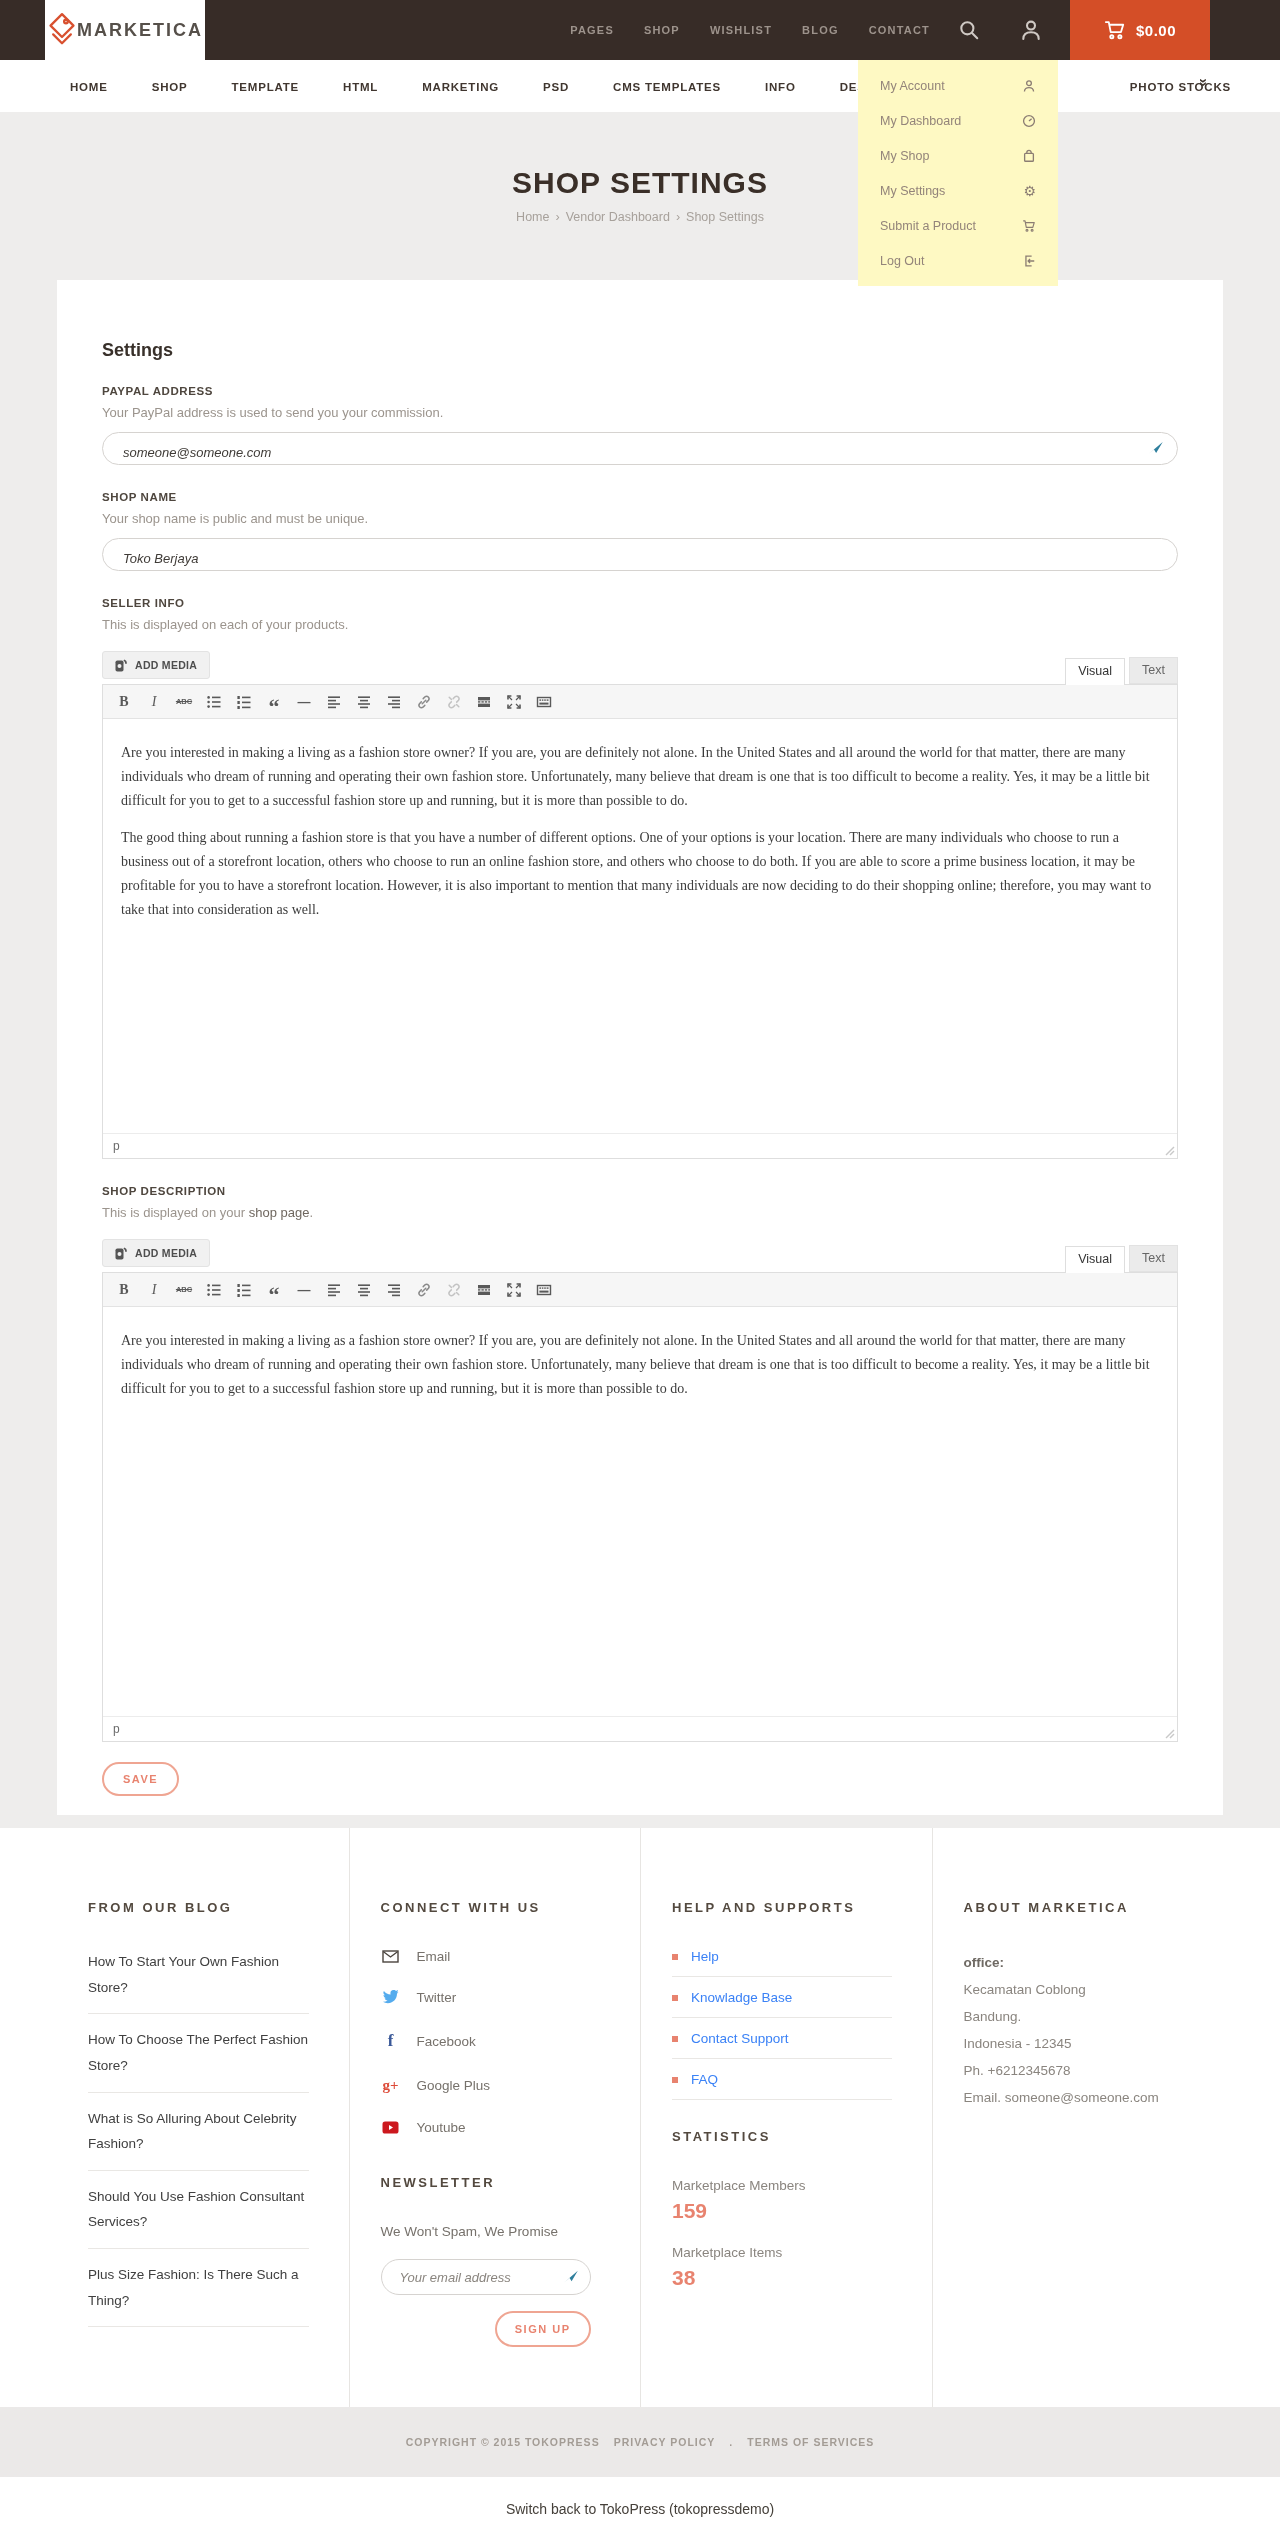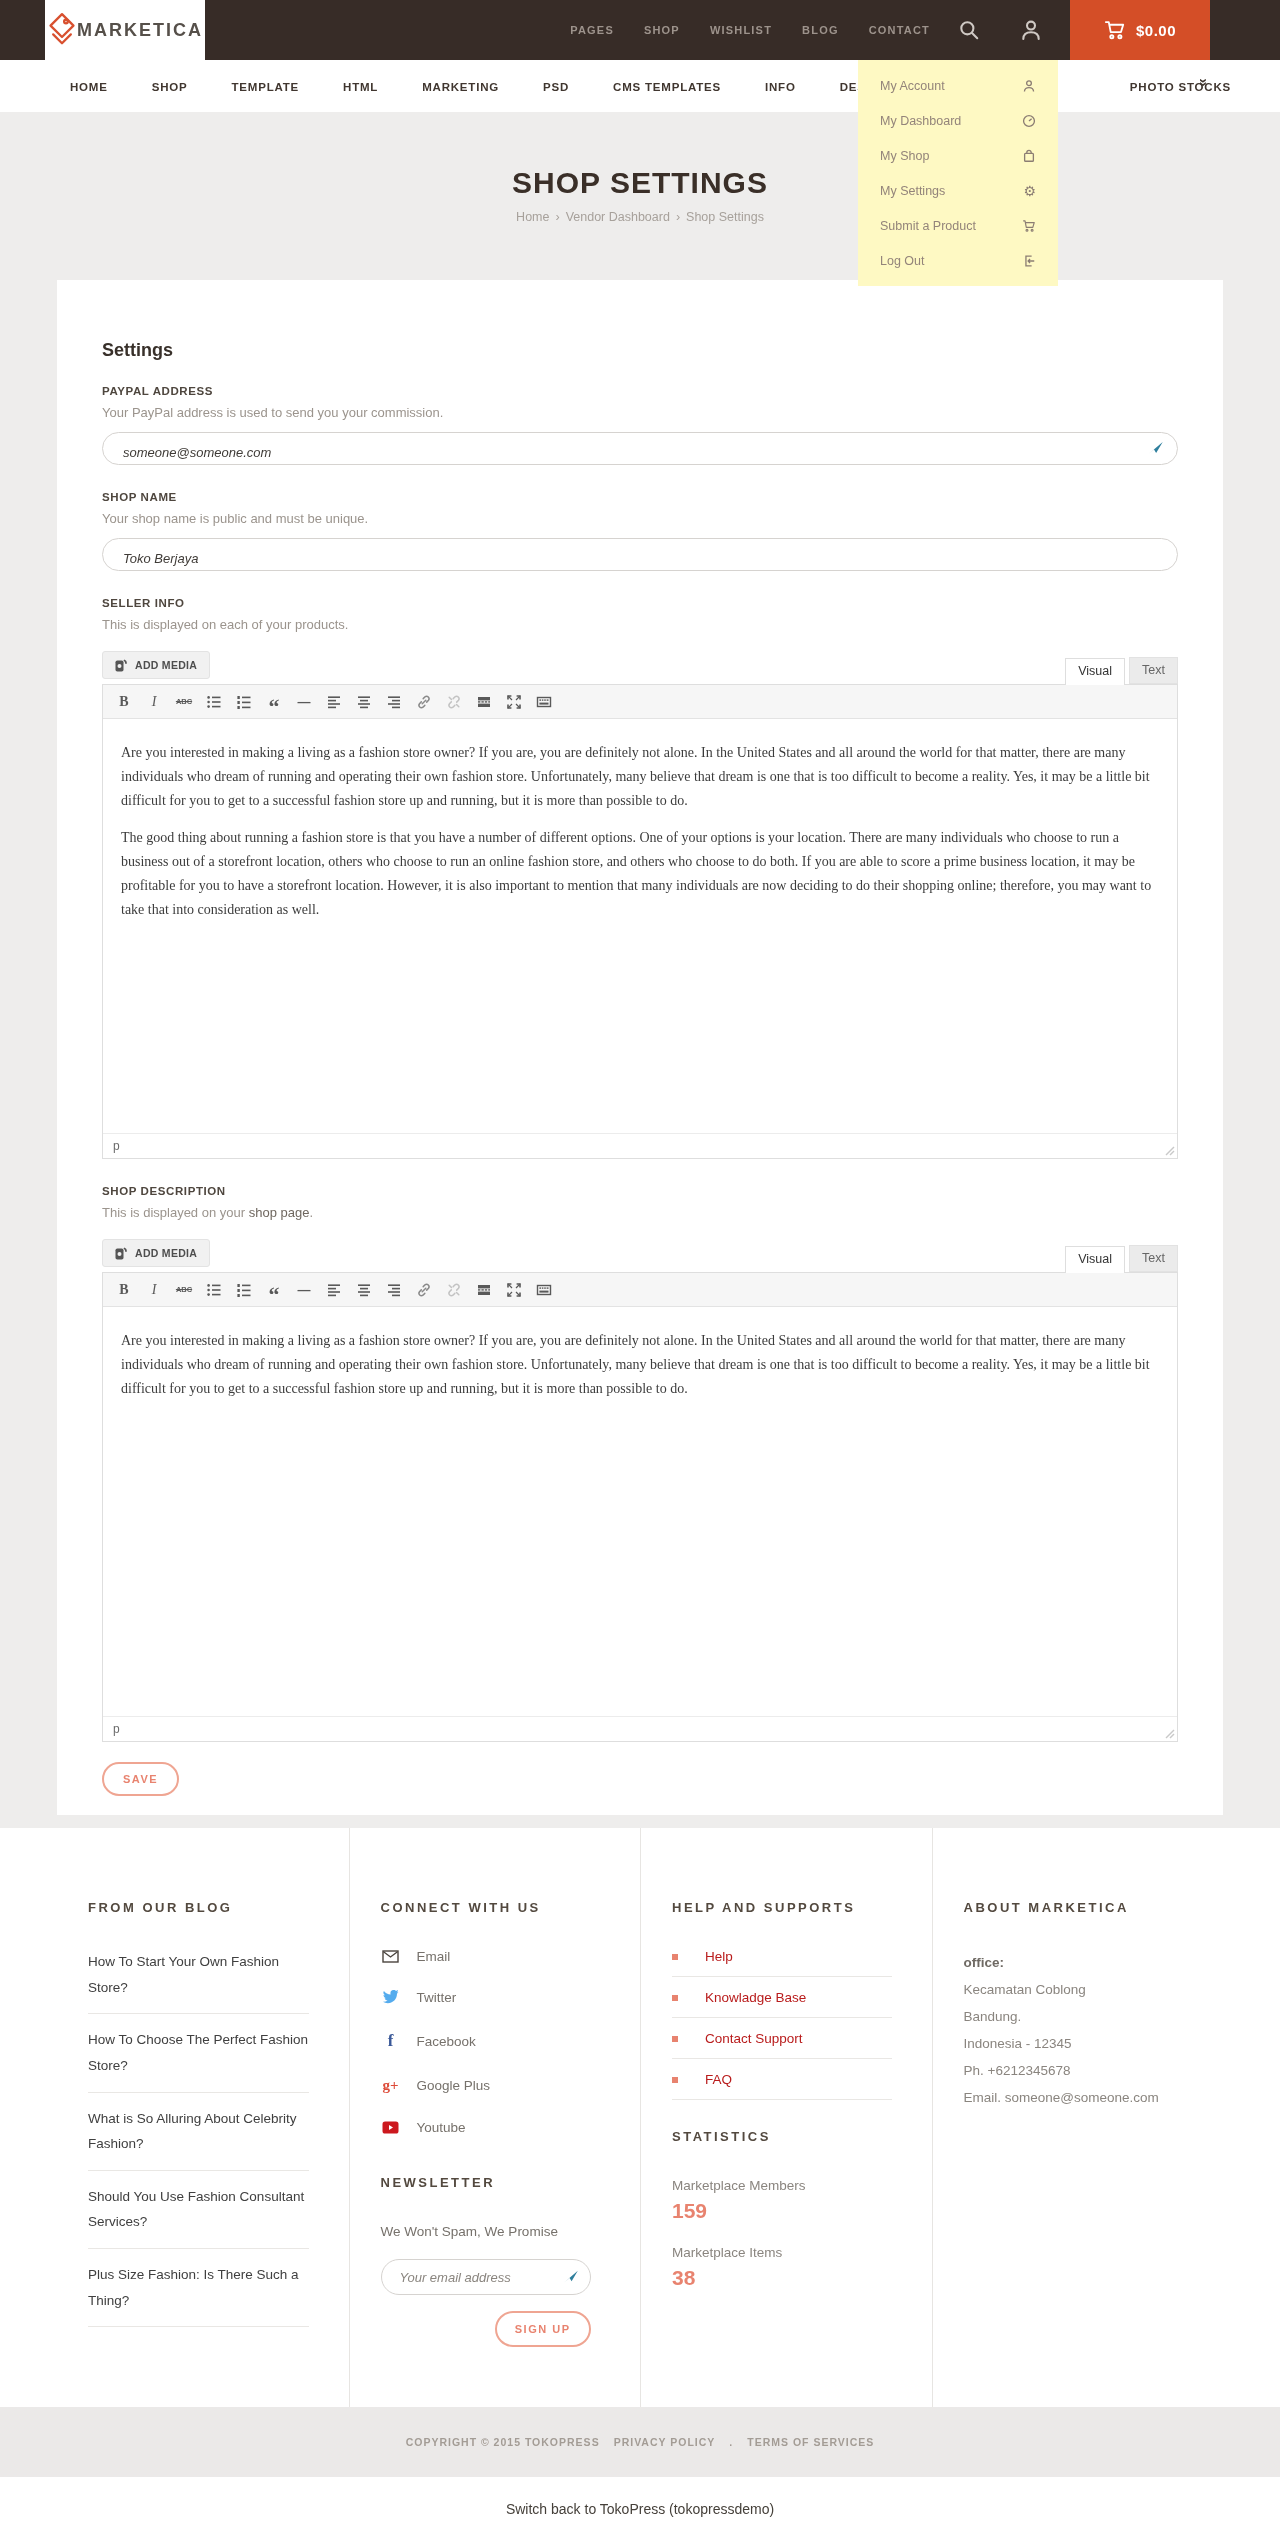--- a/index.html
+++ b/index.html
@@ -92,21 +92,21 @@
   .soc-ic { width:20px; display:flex; justify-content:center; align-items:center; }
   .nl-head { margin-top:40px; }
   .nl-tag { font-size:13.5px; color:#76716b; margin-bottom:20px; }
   .nl-wrap { position:relative; width:210px; }
   .nl-input { width:210px; height:36px; border:1px solid #d6d3d0; border-radius:18px; padding:0 36px 0 18px;
               font-family:"Liberation Sans", sans-serif; font-size:13px; font-style:italic; color:#555; outline:none; }
   .nl-input::placeholder { color:#8a857f; font-style:italic; }
   .nl-ic { position:absolute; right:12px; top:10px; }
   .signup-btn { margin:16px 0 0 auto; display:block; background:#fff; border:2px solid #efa592; color:#e8836f;
                 font-size:11px; font-weight:bold; letter-spacing:1.5px; border-radius:18px; padding:10px 18px; cursor:pointer; }
-  .help-item { display:flex; align-items:center; gap:27px; font-size:13.5px; color:#b91c1c; padding-bottom:12px;
+  .help-item { display:flex; align-items:center; gap:13px; font-size:13.5px; color:#3b82f6; padding-bottom:12px;
                margin-bottom:13px; border-bottom:1px solid #e9e7e4; cursor:pointer; }
   .bullet { width:6px; height:6px; background:#e8836f; flex:none; }
   .stats-head { margin-top:29px; }
   .stat-label { font-size:13.5px; color:#8a857f; margin-bottom:6px; }
   .stat-value { font-size:21px; font-weight:bold; color:#e8836f; margin-bottom:22px; }
   .about-text { font-size:13.5px; line-height:2; color:#8a857f; margin-bottom:16px; }
   .office-label { font-size:13.5px; font-weight:bold; color:#6f6a64; line-height:2; }
   .addr-line { display:block; font-size:13.5px; line-height:2; color:#8a857f; }
 
   

